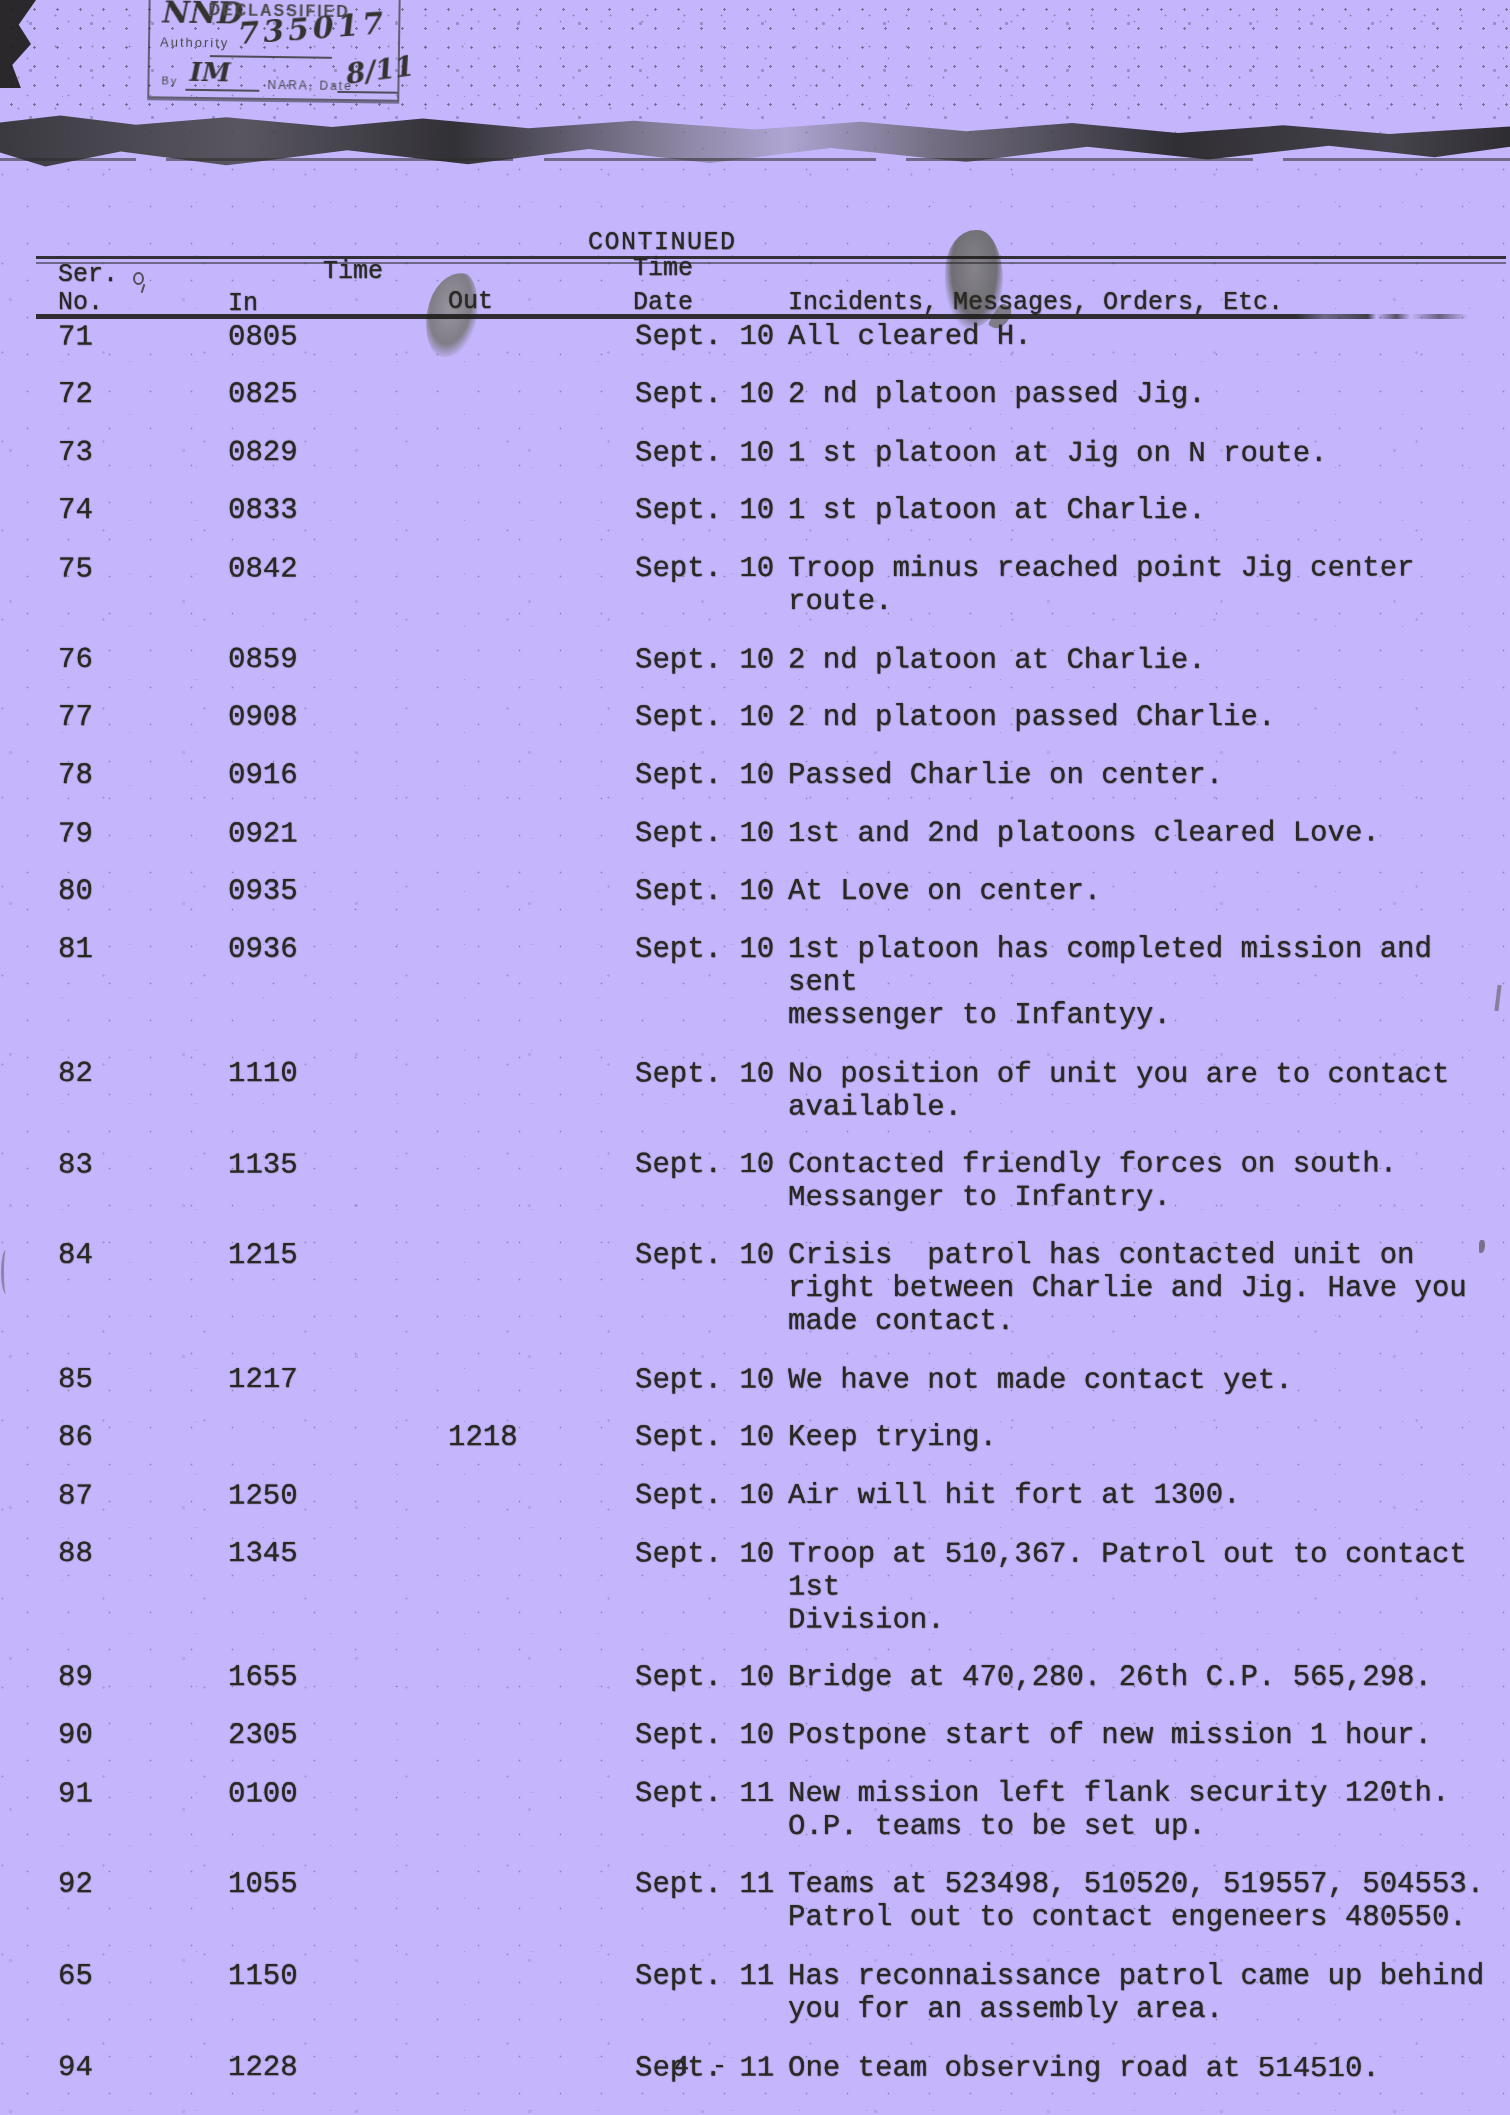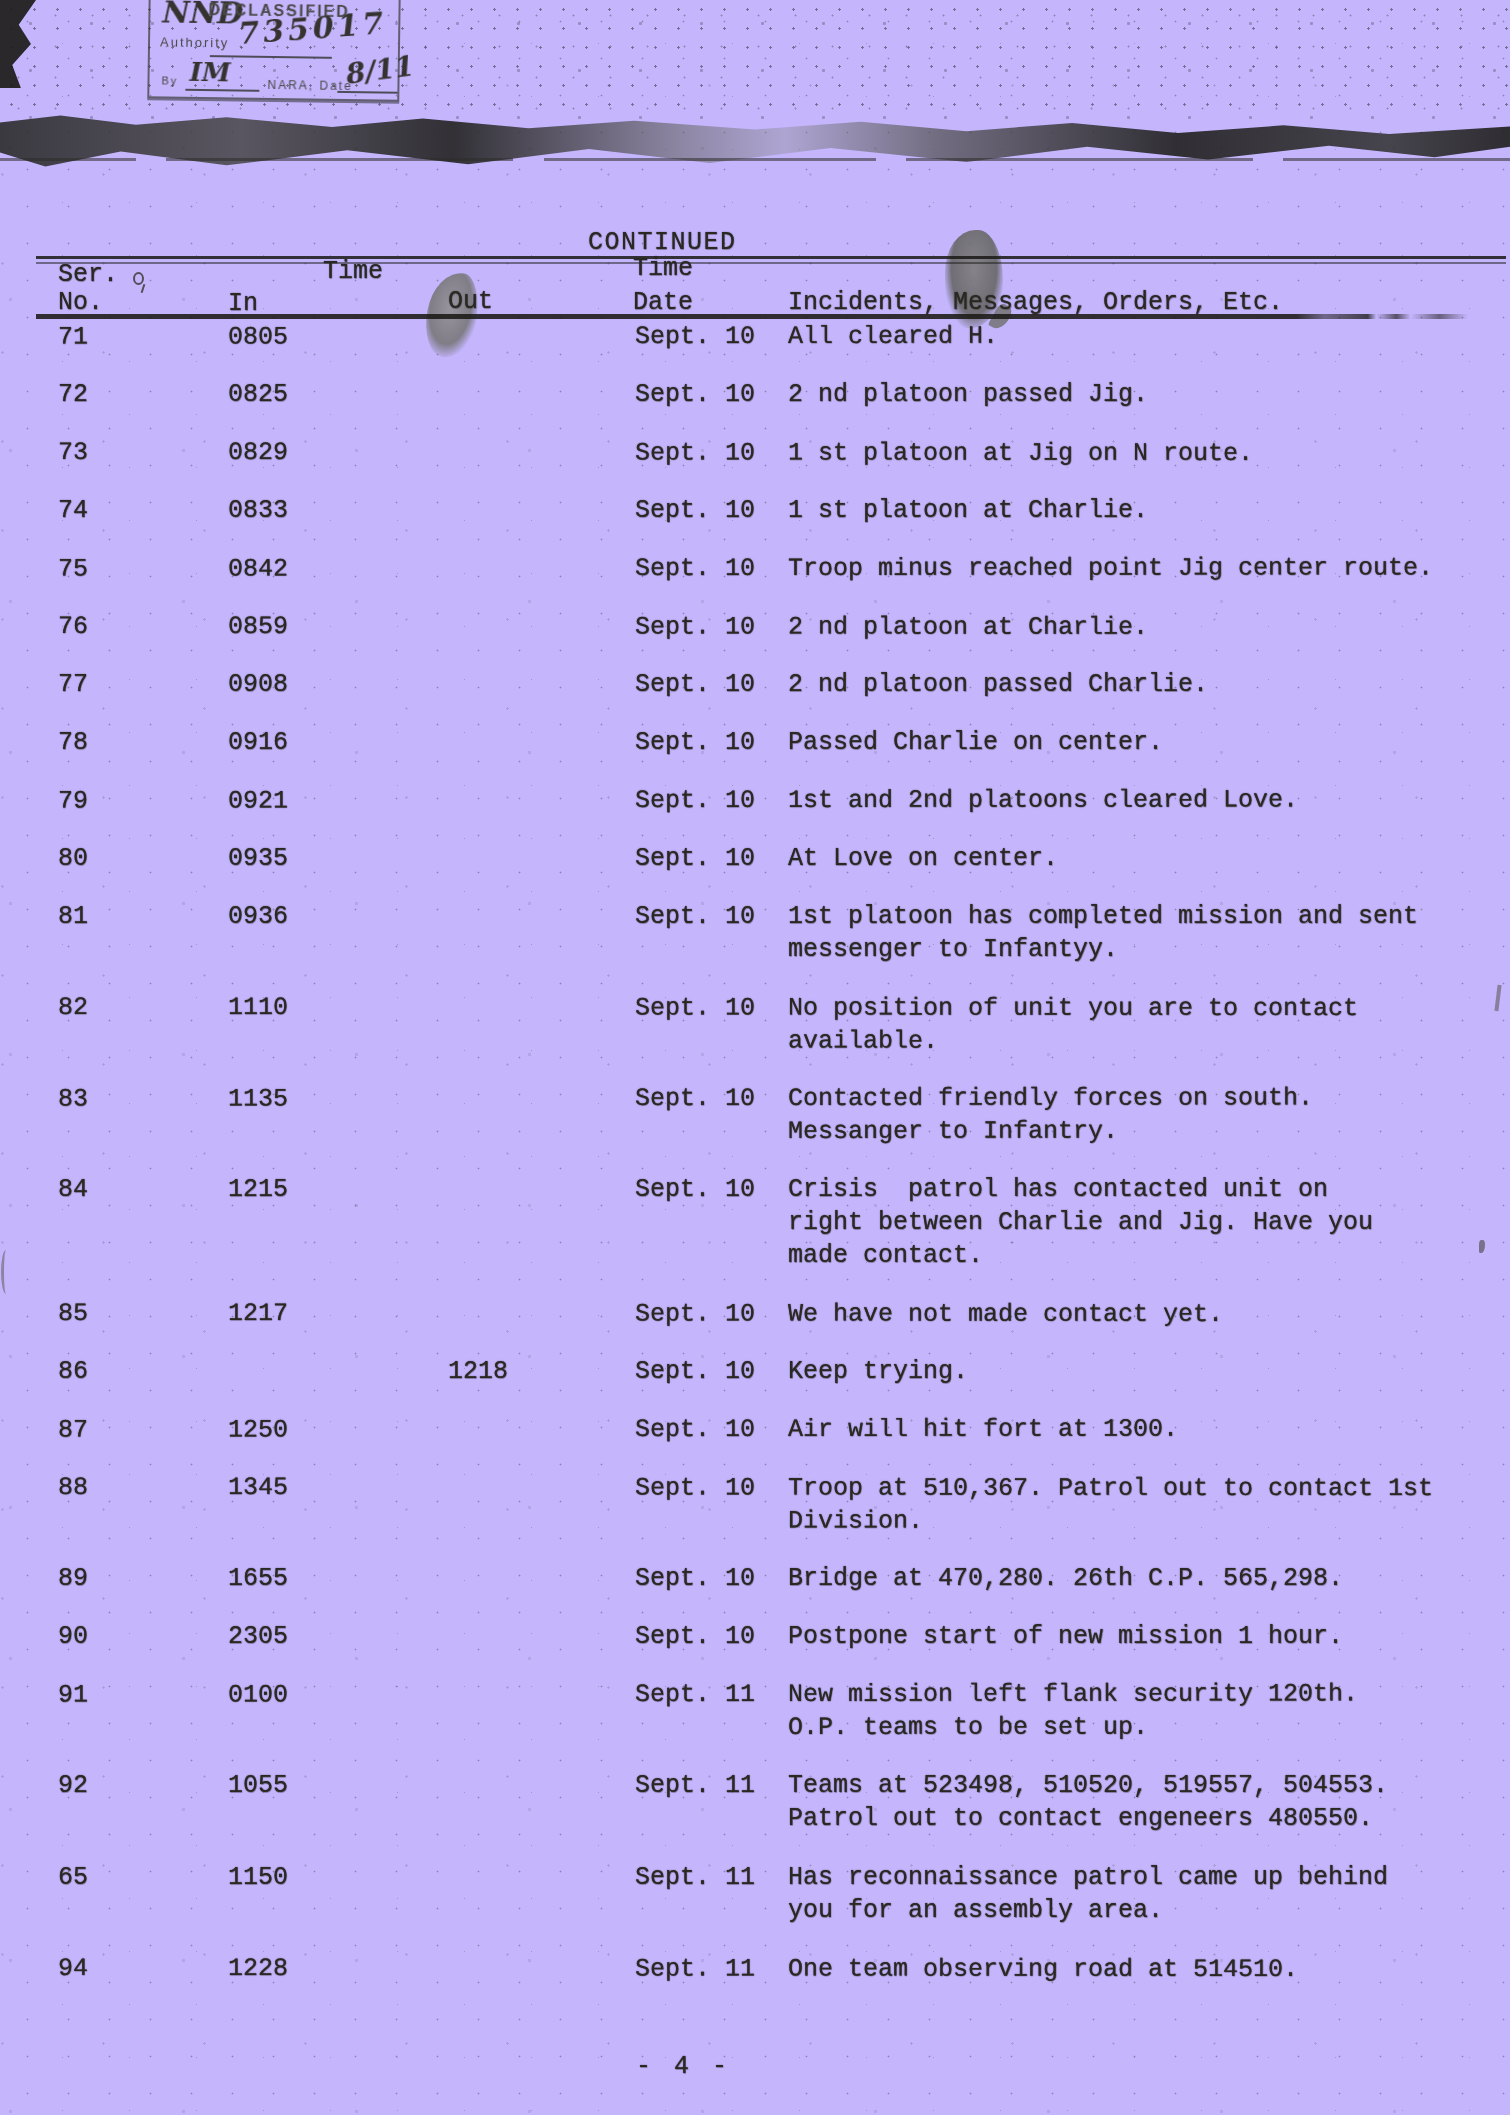--- a/index.html
+++ b/index.html
@@ -84,21 +84,21 @@
   .h-ser  { left:58px;  top:260px; }
   .h-time1{ left:323px; top:257px; }
   .h-time2{ left:633px; top:254px; }
   .h-no   { left:58px;  top:288px; }
   .h-in   { left:228px; top:289px;text-align:right; }
   .h-out  { left:448px; top:287px; }
   .h-date { left:633px; top:288px; }
   .h-inc  { left:788px; top:288px; }
 
   
-  .rows { position:absolute; left:0; top:320px; width:1510px; font-size:25px; line-height:33px; }
+  .rows { position:absolute; left:0; top:320px; width:1510px; font-size:29px; line-height:33px; }
   .row { display:grid; grid-template-columns:170px 220px 187px 153px 1fr; align-items:start;
     padding-left:58px; padding-right:12px; margin-bottom:25px; }
   .c-msg { white-space:pre-wrap; }
   .row:nth-child(3n) { transform:translateY(.5px) rotate(.05deg); }
   .row:nth-child(4n+1) { transform:rotate(-.05deg); }
   .row:nth-child(23) { margin-top:26px; }
   .row:nth-child(24) { margin-top:14px; }
 
   .page-number { position:absolute; left:636px; top:2052px; font-size:25px; letter-spacing:4px; }
 </style>

